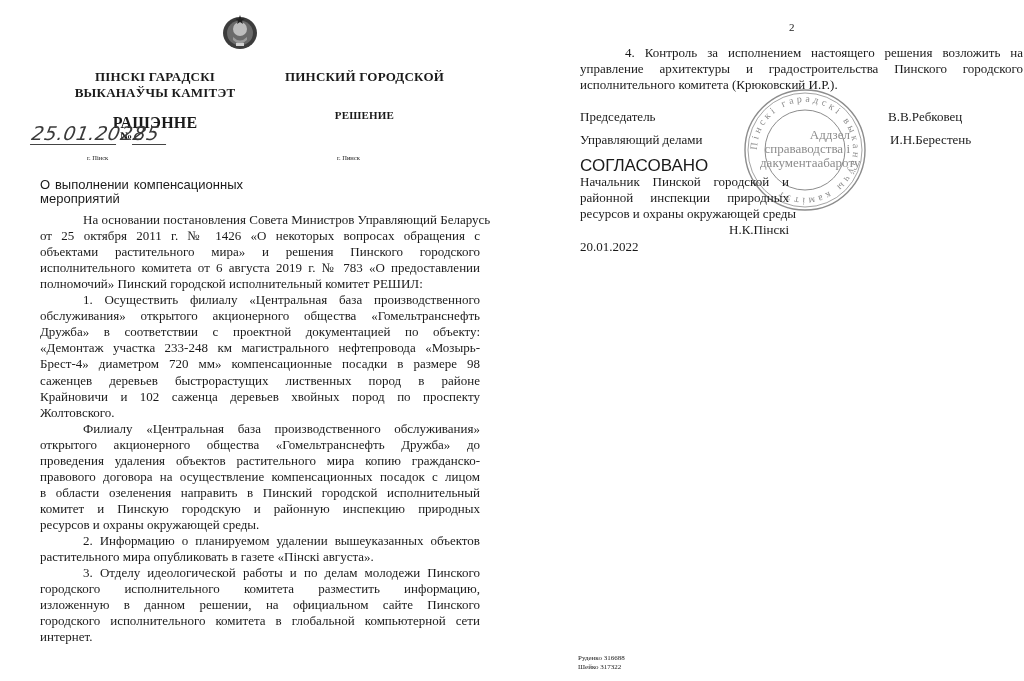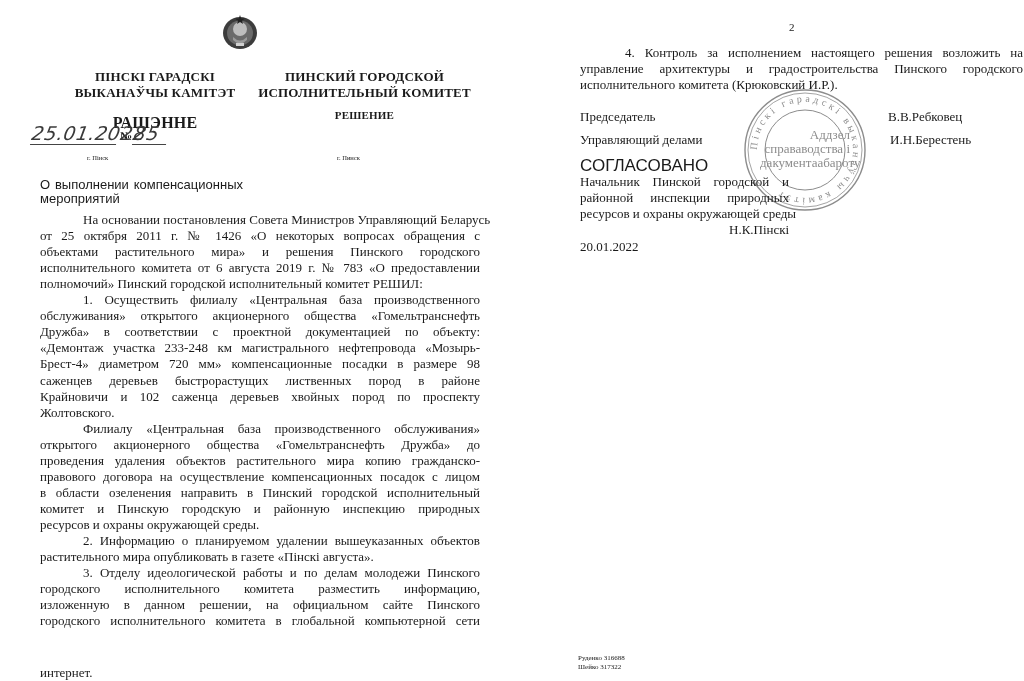--- a/index.html
+++ b/index.html
@@ -37,21 +37,20 @@
       <rect x="16" y="31" width="8" height="3" fill="#d0d0d0"></rect>
     </svg>
   </div>
 
   <div class="abs hdr" style="left:55px; top:69px; width:200px;">
     <div>ПІНСКІ ГАРАДСКІ</div>
     <div>ВЫКАНАЎЧЫ КАМІТЭТ</div>
   </div>
   <div class="abs hdr" style="left:252px; top:69px; width:225px;">
     <div>ПИНСКИЙ ГОРОДСКОЙ</div>
-    <div>ИСПОЛНИТЕЛЬНЫЙ КОМИТЕТ</div>
   </div>
 
   <div class="abs hdr" style="left:55px; top:115px; width:200px; font-size:16px;">РАШЭННЕ</div>
   <div class="abs hdr" style="left:252px; top:107px; width:225px; font-size:11px;">РЕШЕНИЕ</div>
 
   <div class="abs" style="left:32px; top:122px; display:flex; align-items:flex-end;">
     <span class="hand uline" style="display:inline-block; width:86px;">25.01.2022</span>
     <span style="font-size:12px; font-weight:bold; margin:0 2px 1px 2px;">№</span>
     <span class="hand uline" style="display:inline-block; width:34px;">85</span>
   </div>
@@ -84,21 +83,21 @@
       <div class="line just" style="left: 40px; top: 468.8px; width: 440px;">правового договора на осуществление компенсационных посадок с лицом</div>
       <div class="line just" style="left: 40px; top: 484.85px; width: 440px;">в области озеленения направить в Пинский городской исполнительный</div>
       <div class="line just" style="left: 40px; top: 500.9px; width: 440px;">комитет и Пинскую городскую и районную инспекцию природных</div>
       <div class="line" style="left: 40px; top: 516.95px;">ресурсов и охраны окружающей среды.</div>
       <div class="line just" style="left: 83px; top: 533px; width: 397px;">2. Информацию о планируемом удалении вышеуказанных объектов</div>
       <div class="line" style="left: 40px; top: 549.05px;">растительного мира опубликовать в газете «Пінскі августа».</div>
       <div class="line just" style="left: 83px; top: 565.1px; width: 397px;">3. Отделу идеологической работы и по делам молодежи Пинского</div>
       <div class="line just" style="left: 40px; top: 581.15px; width: 440px;">городского исполнительного комитета разместить информацию,</div>
       <div class="line just" style="left: 40px; top: 597.2px; width: 440px;">изложенную в данном решении, на официальном сайте Пинского</div>
       <div class="line just" style="left: 40px; top: 613.25px; width: 440px;">городского исполнительного комитета в глобальной компьютерной сети</div>
-      <div class="line" style="left: 40px; top: 629.3px; margin-top: 36px;">интернет.</div>
+      <div class="line" style="left: 40px; top: 629.3px;">интернет.</div>
     </div>
 </div>
 
 <div>
   <div class="abs" style="left:789px; top:21px; font-size:11px;">2</div>
 
   <div id="right-clause">
       <div class="line just" style="left: 625px; top: 45px; width: 398px;">4. Контроль за исполнением настоящего решения возложить на</div>
       <div class="line just" style="left: 580px; top: 61px; width: 443px;">управление архитектуры и градостроительства Пинского городского</div>
       <div class="line" style="left: 580px; top: 77px;">исполнительного комитета (Крюковский И.Р.).</div>

